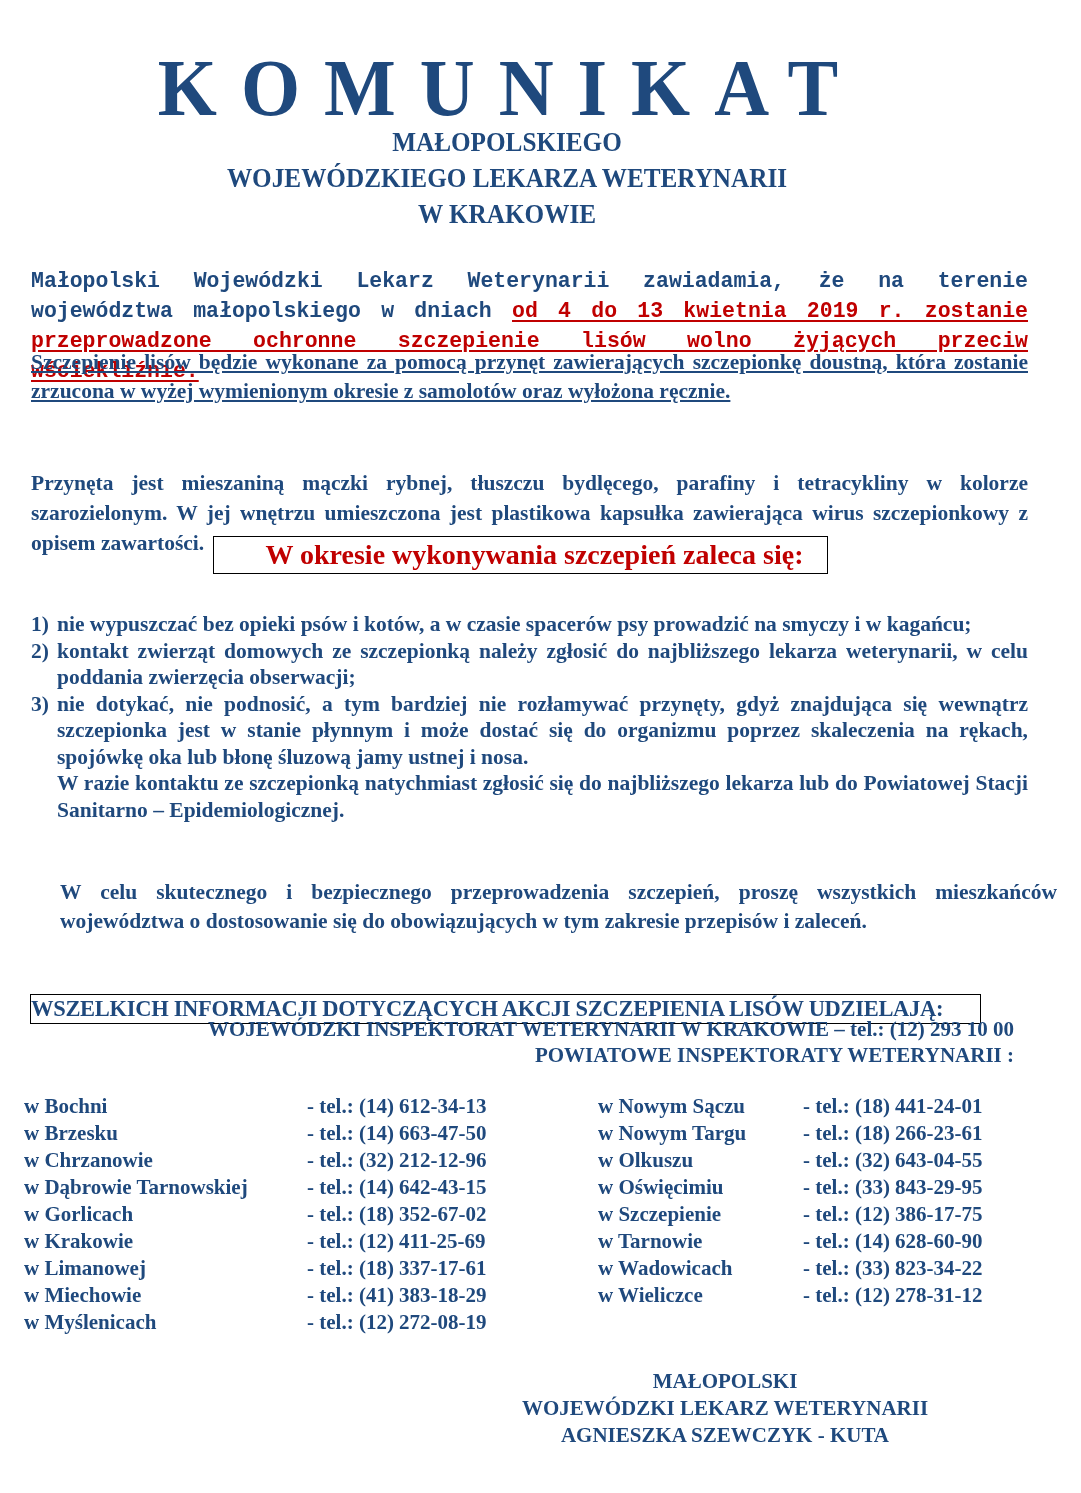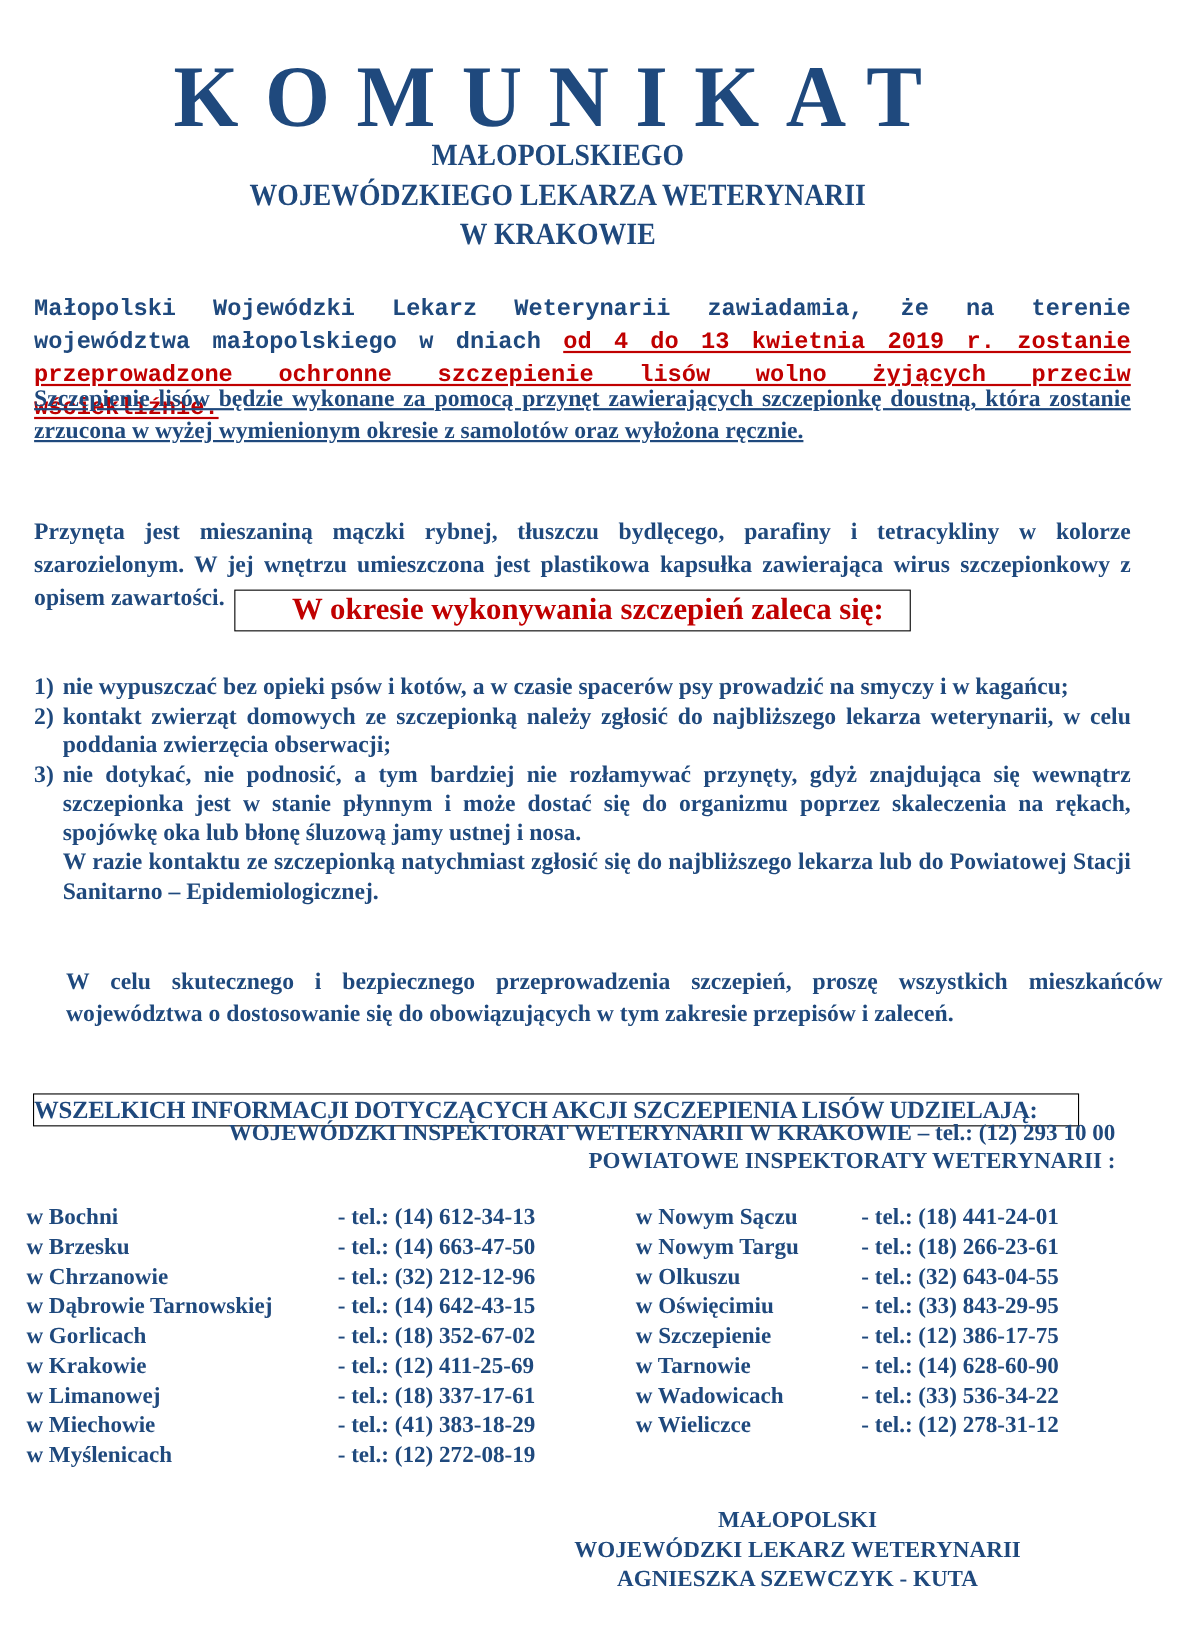--- a/index.html
+++ b/index.html
@@ -39,21 +39,21 @@
     font-size: 22.5px; line-height: 28px; white-space: nowrap; overflow: hidden;
     letter-spacing: -0.3px;
     margin-top: 36px;
   }
   .centered { left: 0; width: 1014px; text-align: right; font-size: 21px; line-height: 27px; white-space: nowrap; }
   .contacts { font-size: 21px; line-height: 27px; }
   .contacts .row { display: flex; white-space: nowrap; }
   .col-left { left: 24px; top: 1093px; }
   .col-left .city { width: 283px; }
   .col-right { left: 578px; top: 1093px; }
-  .col-right .city { width: 205px; }
+  .col-right .city { width: 205px; margin-left: 20px; }
   .signature { left: 470px; width: 510px; text-align: center; font-size: 21px; line-height: 27px; top: 1368px; font-family: Liberation Serif, serif; }
 </style>
 </head>
 <body>
 
 <div class="abs title">KOMUNIKAT</div>
 
 <div class="abs subtitle" style="top:126px">MAŁOPOLSKIEGO</div>
 <div class="abs subtitle" style="top:162px">WOJEWÓDZKIEGO LEKARZA WETERYNARII</div>
 <div class="abs subtitle" style="top:198px">W KRAKOWIE</div>
@@ -149,21 +149,21 @@
   <div class="row">
       <span class="city">w Szczepienie</span>
       <span>- tel.: (12) 386-17-75</span>
     </div>
   <div class="row">
       <span class="city">w Tarnowie</span>
       <span>- tel.: (14) 628-60-90</span>
     </div>
   <div class="row">
       <span class="city">w Wadowicach</span>
-      <span>- tel.: (33) 536-34-22</span>
+      <span>- tel.: (33) 823-34-22</span>
     </div>
   <div class="row">
       <span class="city">w Wieliczce</span>
       <span>- tel.: (12) 278-31-12</span>
     </div>
 </div>
 
 <div class="abs signature">
   <div>MAŁOPOLSKI</div>
   <div>WOJEWÓDZKI LEKARZ WETERYNARII</div>

